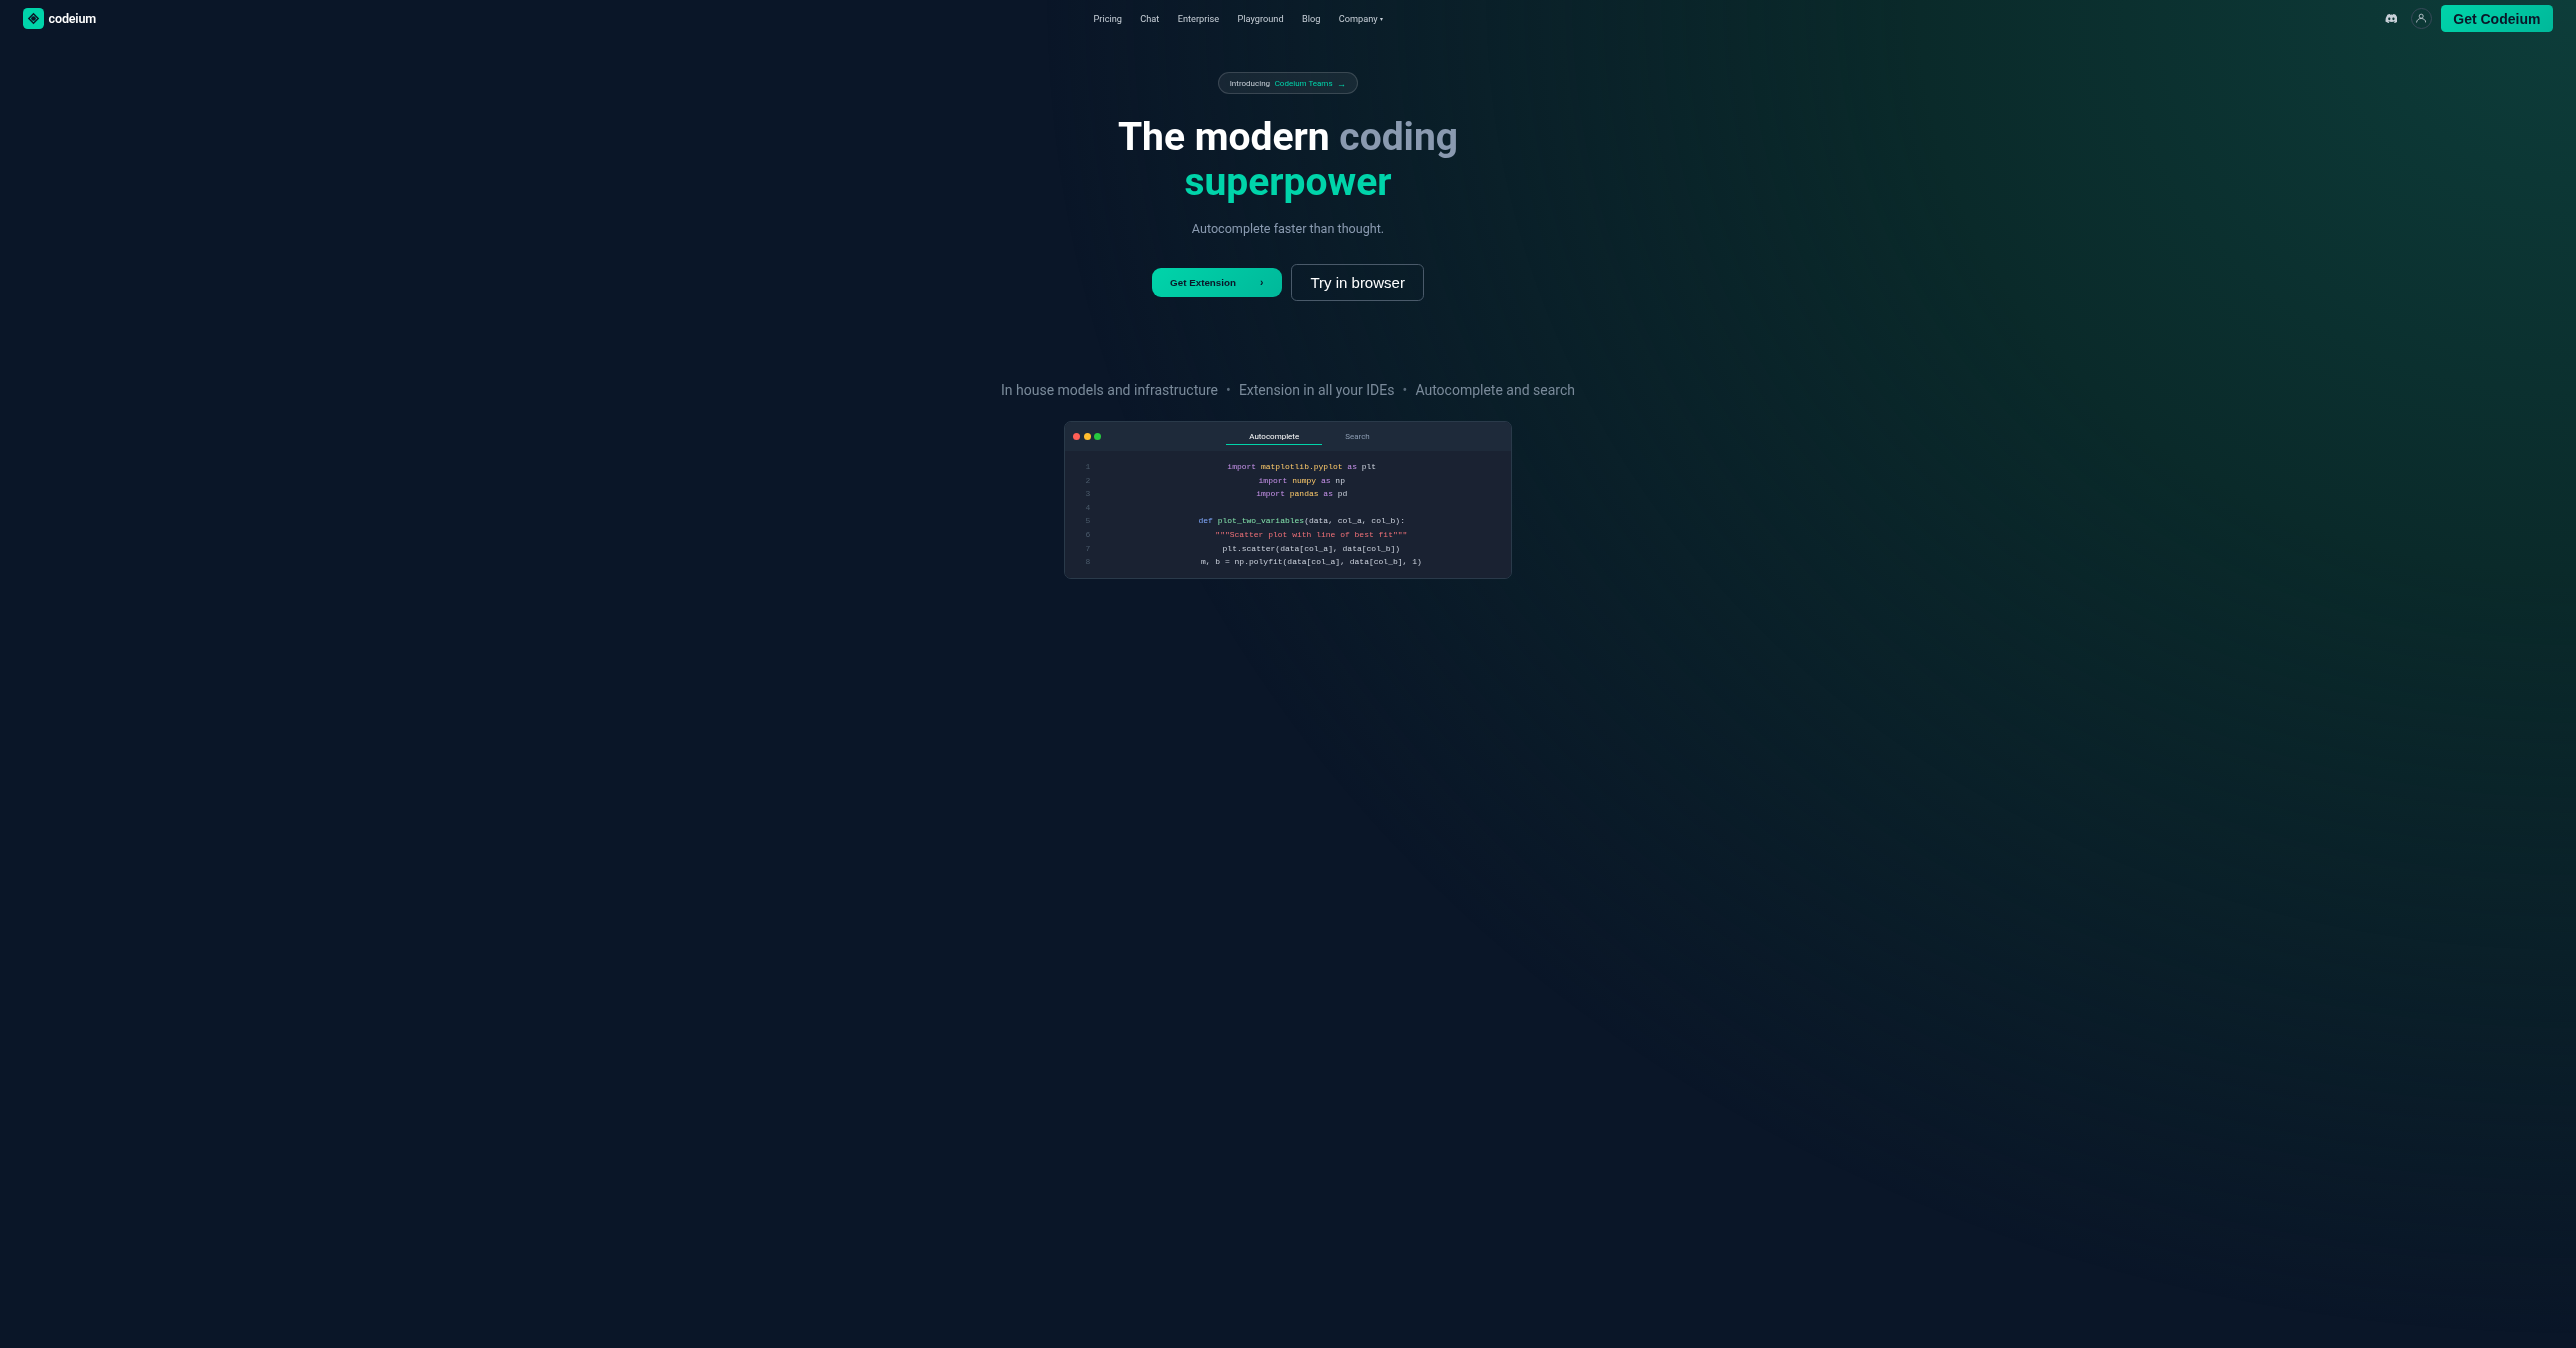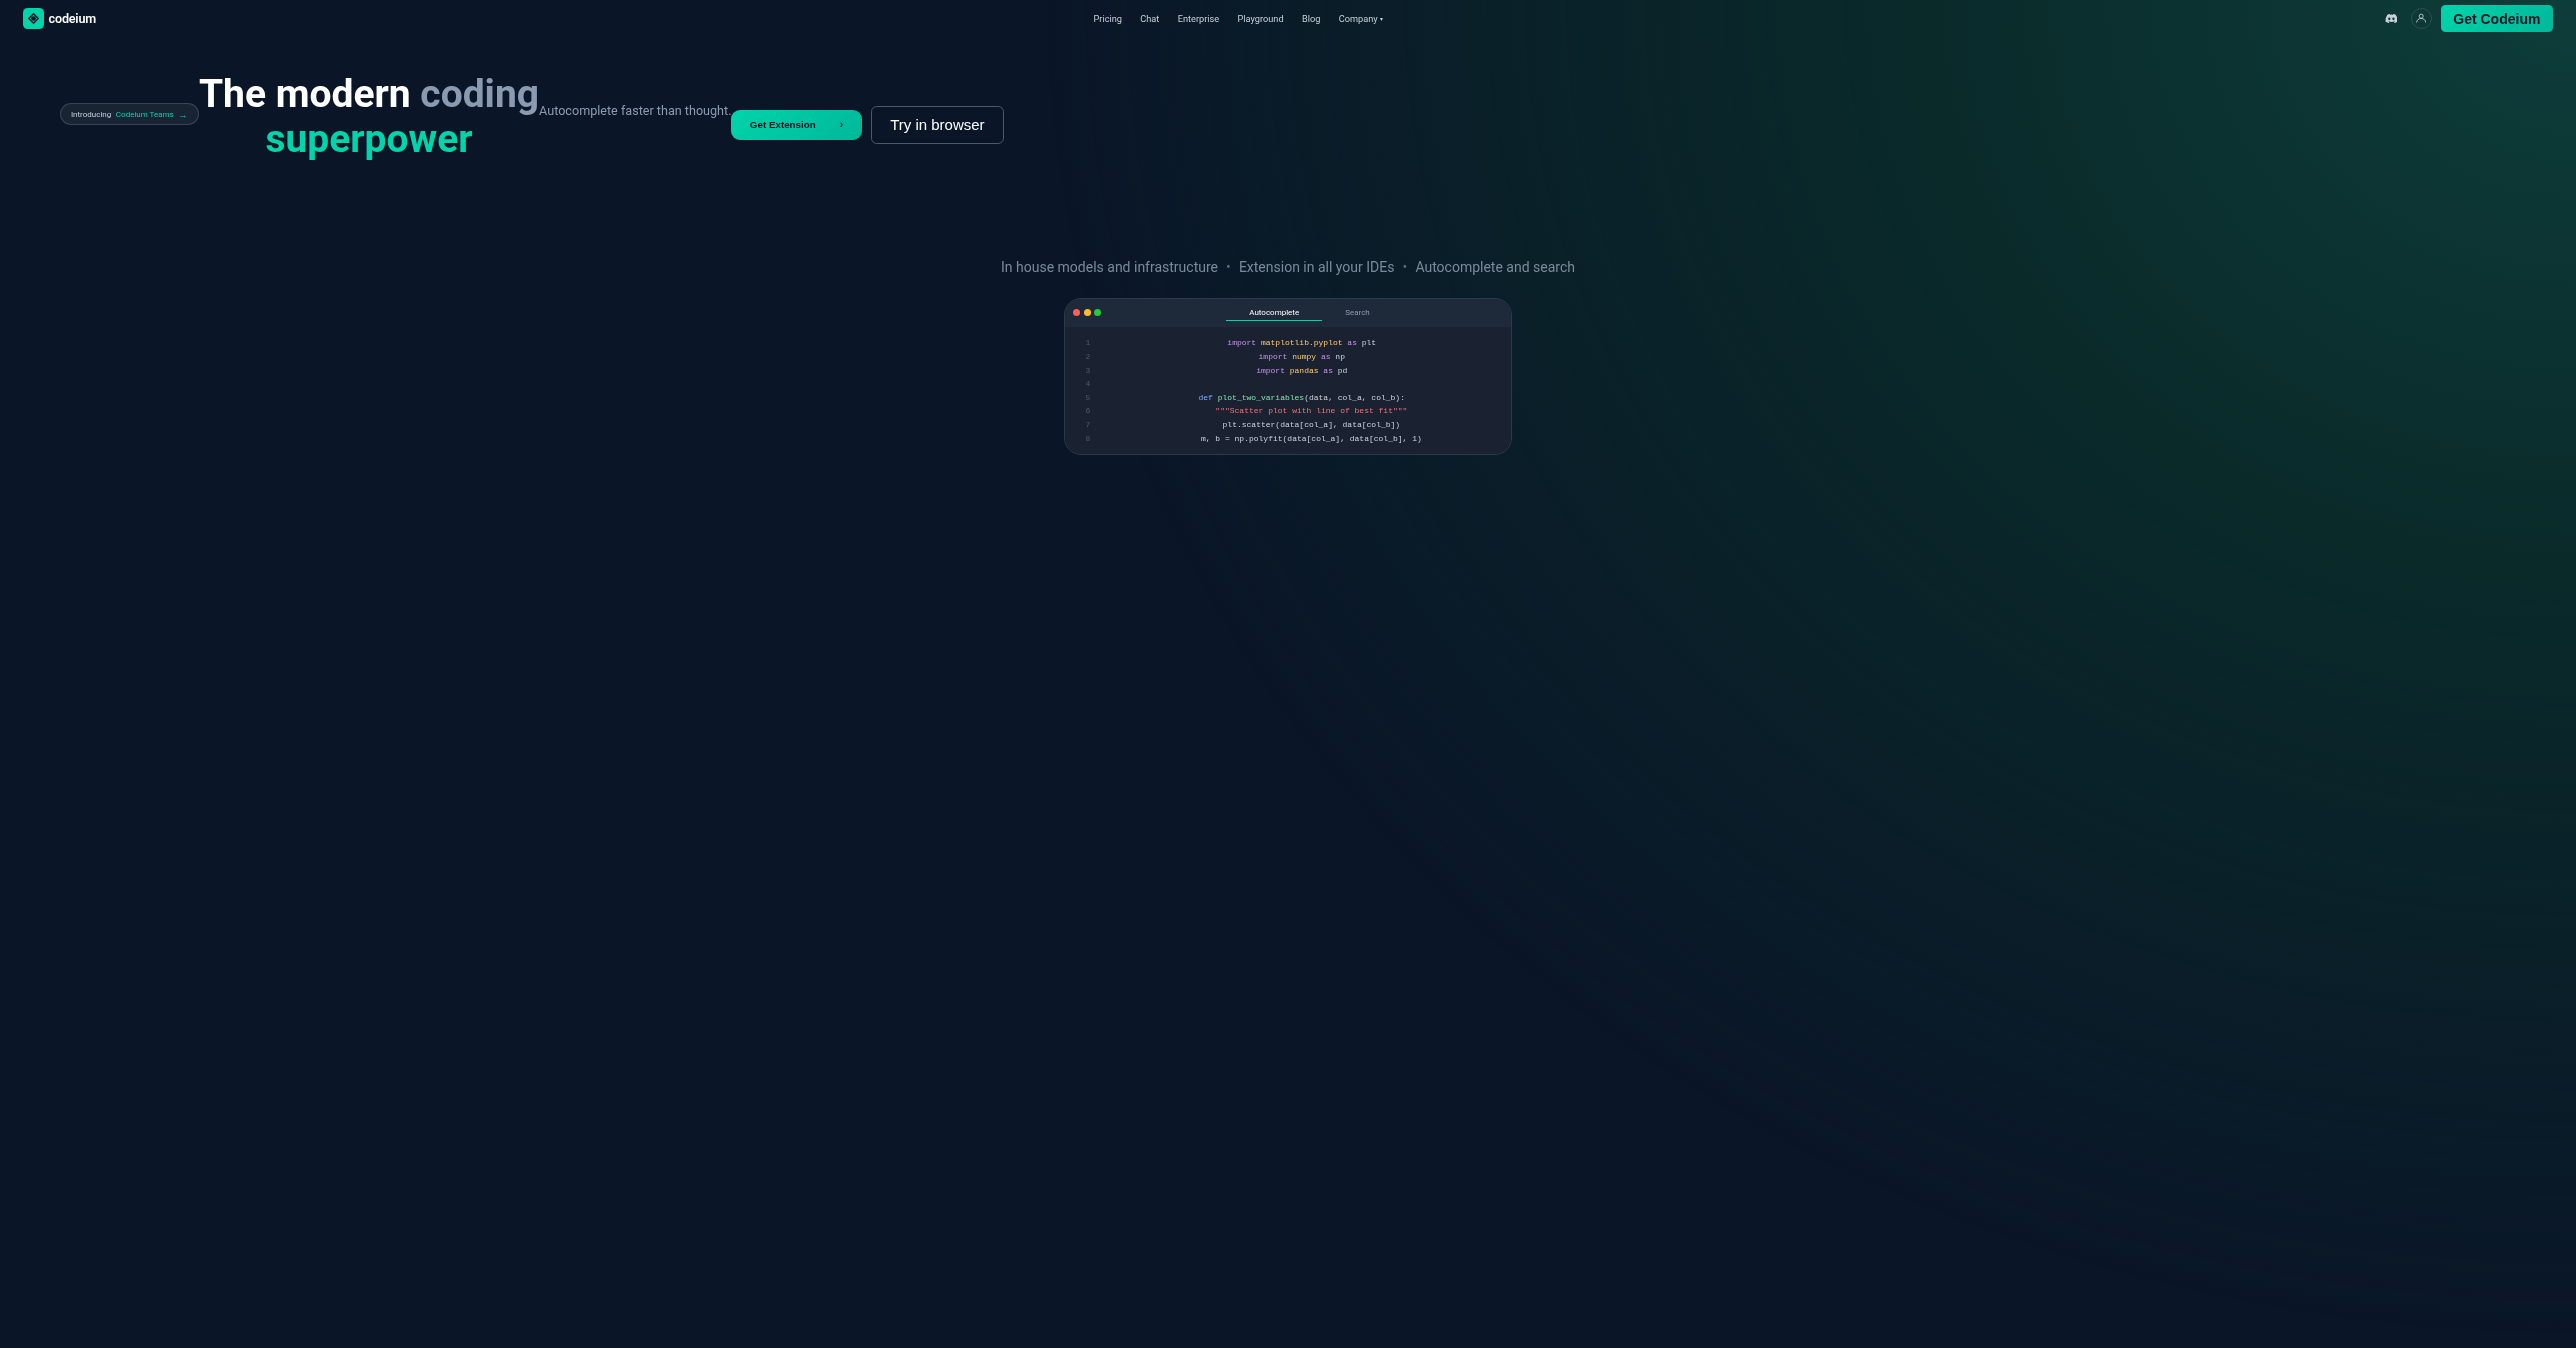--- a/index.html
+++ b/index.html
@@ -121,25 +121,24 @@
       font-weight: 600;
       cursor: pointer;
       white-space: nowrap;
     }
 
     
     .hero {
       position: relative;
       z-index: 10;
       display: flex;
-      flex-direction: row;
+      flex-direction: column;
       align-items: center;
       text-align: center;
       padding: 35px 11.5px 46px;
-      margin-left: 48px;
     }
 
     .intro-badge {
       display: inline-flex;
       align-items: center;
       gap: 4.6px;
       background: rgba(255,255,255,0.06);
       border: 0.6px solid rgba(255,255,255,0.15);
       border-radius: 29px;
       padding: 4.6px 10.4px;
@@ -247,21 +246,21 @@
 
     .toolkit-subtitle .dot {
       margin: 0 4.6px;
       color: #5a6a7a;
     }
 
     
     .code-editor-wrapper {
       max-width: 448px;
       margin: 0 auto;
-      border-radius: 17px;
+      border-radius: 7px;
       overflow: hidden;
       border: 0.6px solid #2a3a4a;
       background: #1a2232;
     }
 
     .editor-titlebar {
       display: flex;
       align-items: center;
       padding: 5.8px 8px;
       background: #1e2a3a;

